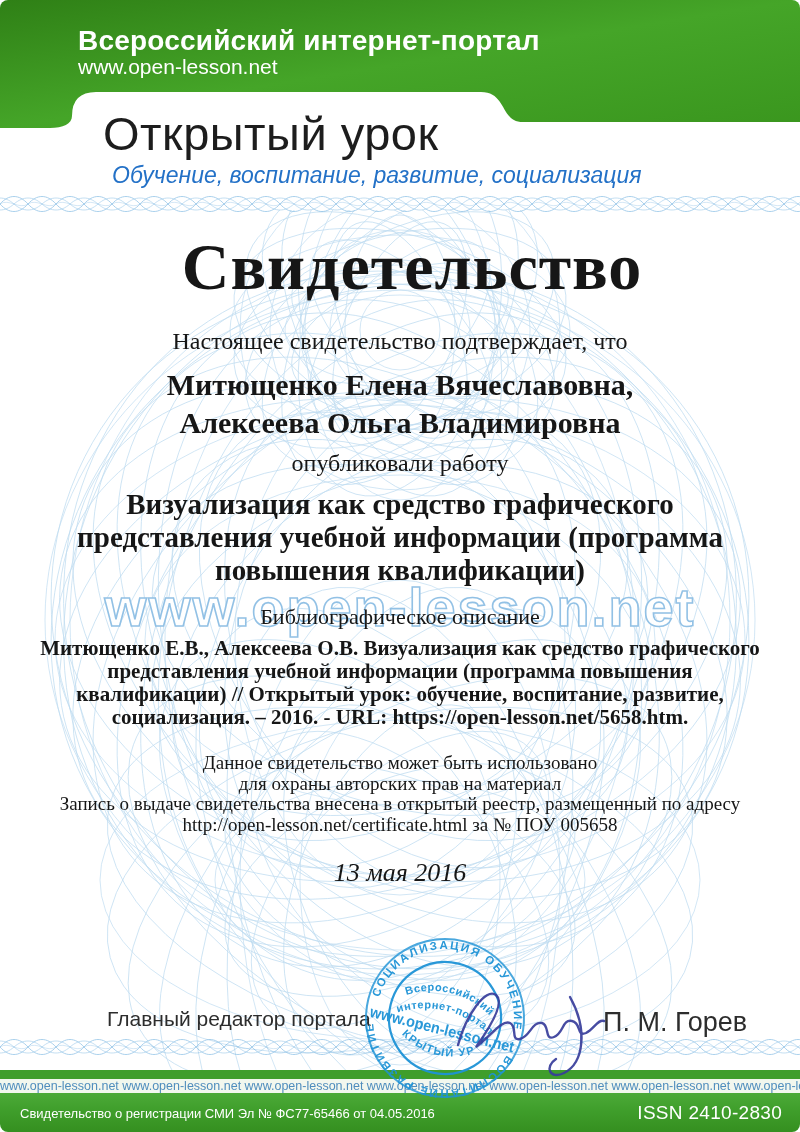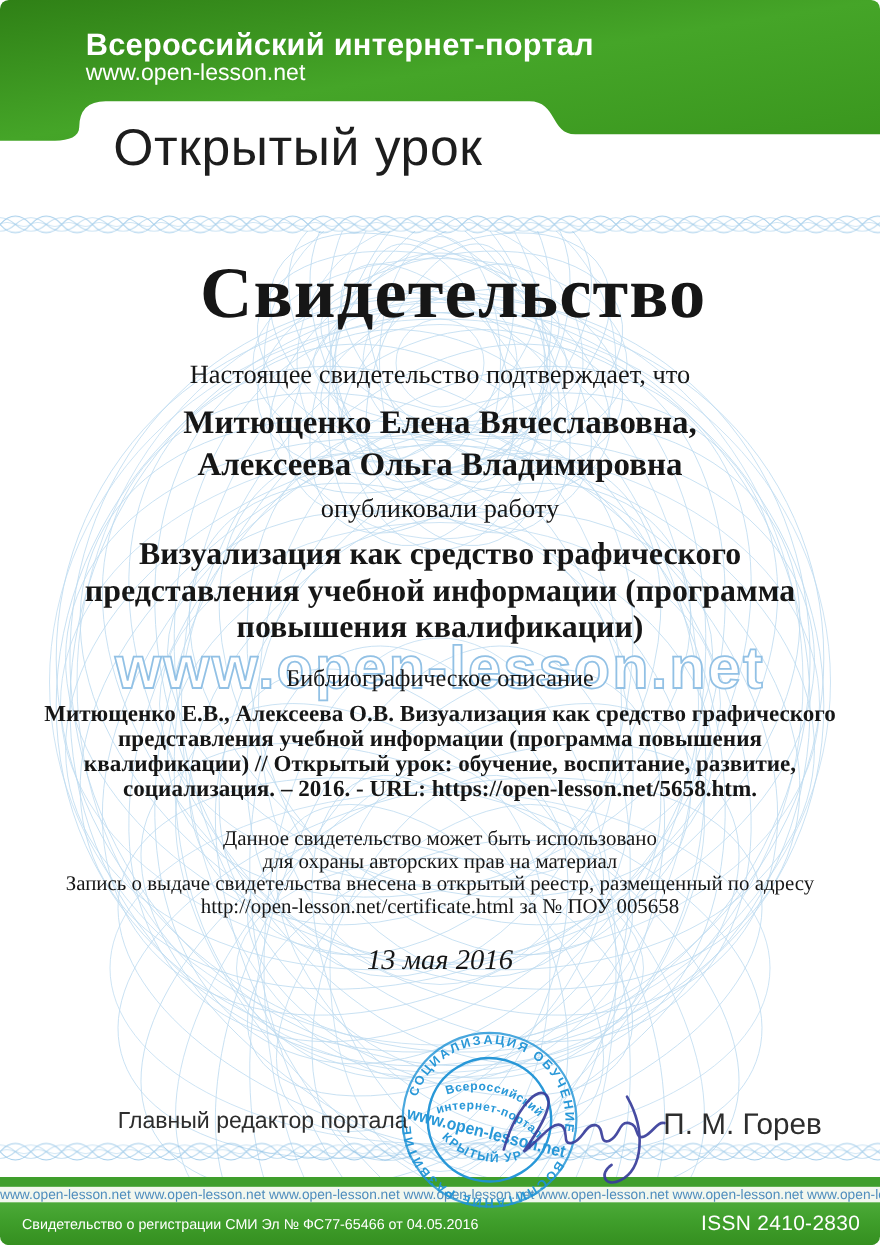--- a/index.html
+++ b/index.html
@@ -66,20 +66,21 @@
         <stop offset="0" stop-color="#2f8016"></stop>
         <stop offset="0.5" stop-color="#45a528"></stop>
         <stop offset="1" stop-color="#3a961e"></stop>
       </linearGradient>
     </defs>
     <path d="M0,0 H800 V122 L523,122 C500,122 507,92 481,92 L96,92 Q72,92 72,116 C72,124 63,128 50,128 L0,128 Z" fill="url(#ggrad)"></path>
   </svg>
   <div class="abs hdr-title">Всероссийский интернет-портал</div>
   <div class="abs hdr-url">www.open-lesson.net</div>
   <div class="abs site-name">Открытый урок</div>
+  <div class="abs tagline">Обучение, воспитание, развитие, социализация</div>
 
   <svg class="abs band band-top" width="800" height="22">
     <defs>
       <pattern id="braid" width="56" height="22" patternUnits="userSpaceOnUse">
         <g fill="none" stroke="#7fb9e2" stroke-width="0.9" opacity="0.75">
           <path d="M0,11 C9,1 19,1 28,11 C37,21 47,21 56,11"></path>
           <path d="M0,11 C9,21 19,21 28,11 C37,1 47,1 56,11"></path>
           <path d="M-14,11 C-5,3 5,3 14,11 C23,19 33,19 42,11 C51,3 61,3 70,11" opacity="0.7"></path>
           <path d="M-14,11 C-5,19 5,19 14,11 C23,3 33,3 42,11 C51,19 61,19 70,11" opacity="0.7"></path>
           <path d="M0,11 C9,5 19,17 28,11 C37,5 47,17 56,11" opacity="0.5"></path>

